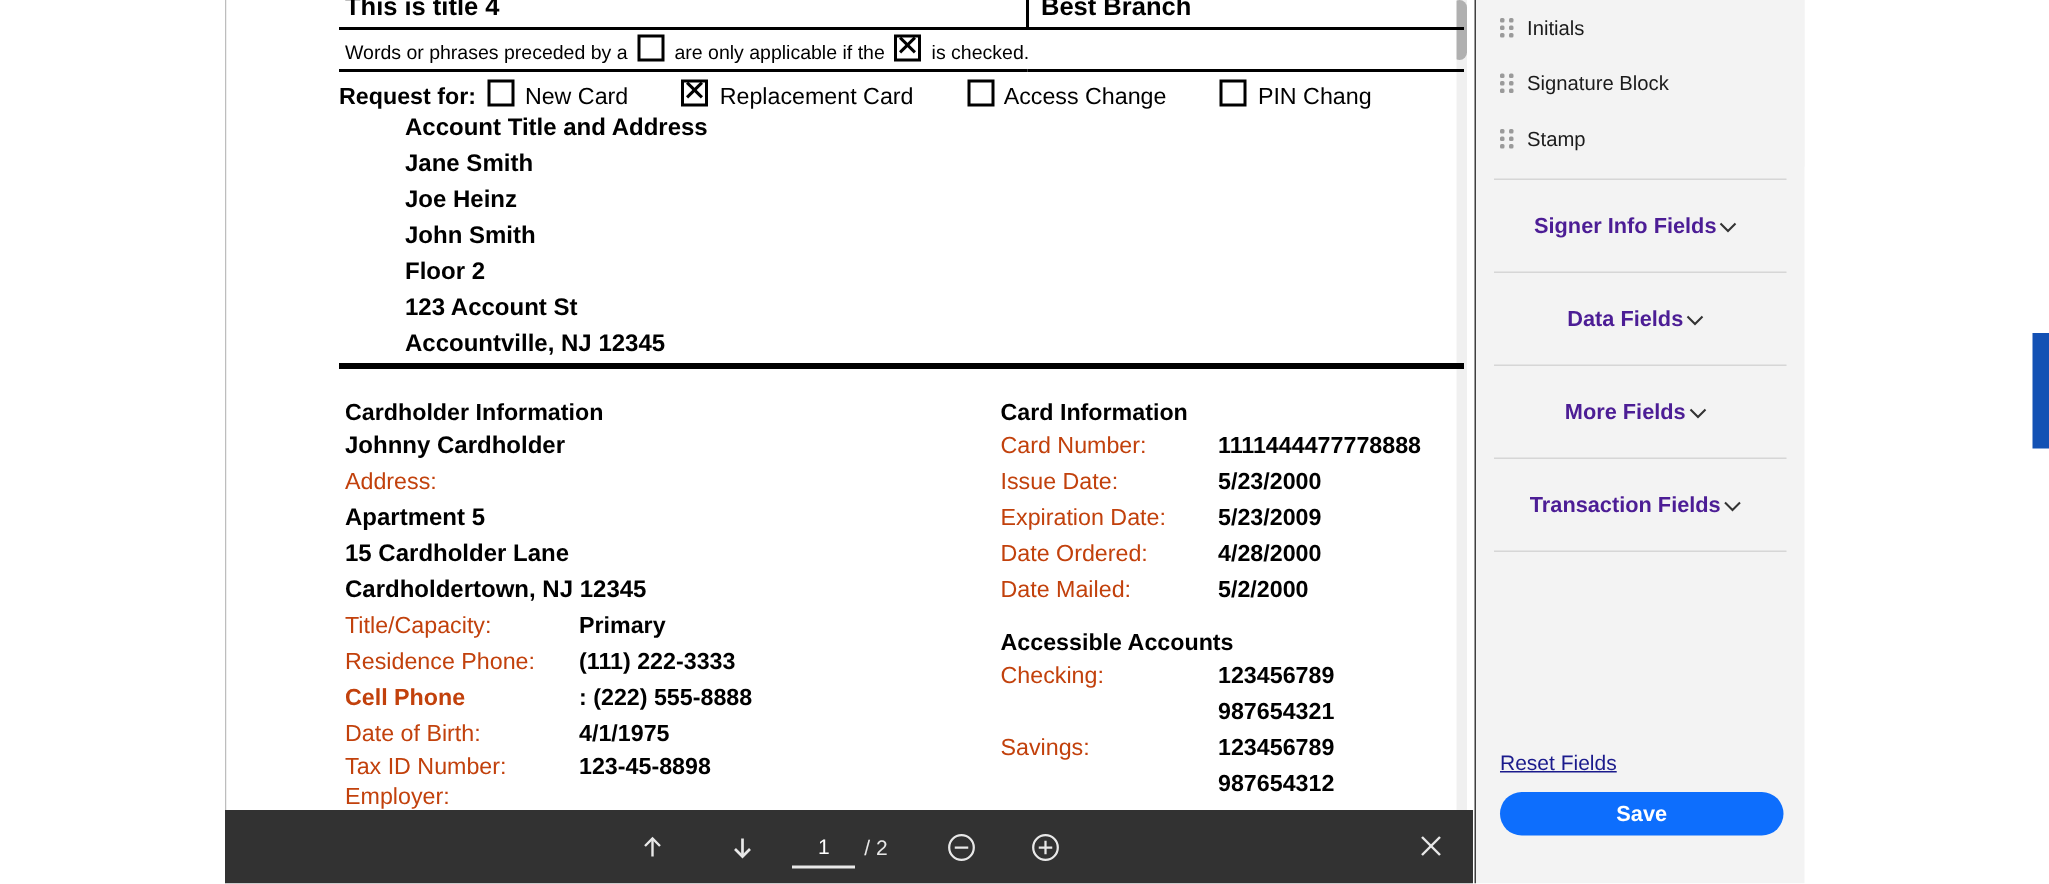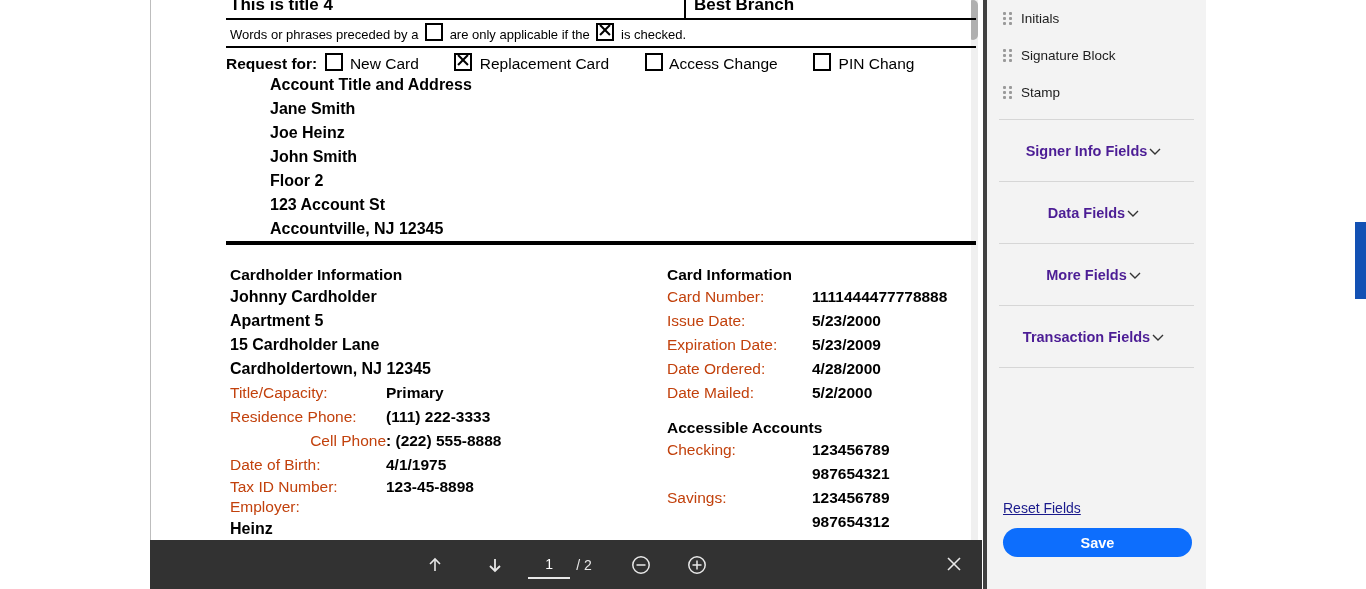--- a/index.html
+++ b/index.html
@@ -64,21 +64,21 @@
   .tbl {
     border-collapse: collapse;
     width: 750px;
     margin-left: 75px;
     table-layout: fixed;
   }
   .tbl td {
     padding: 1px 4px;
     vertical-align: top;
   }
-  .b { font-weight: normal; text-align: right; }
+  .b { font-weight: bold; }
 
   .title-row td {
     border-bottom: 2px solid #000;
     font-size: 17px;
     font-weight: bold;
     padding-bottom: 3px;
   }
   .title-row td.sep { border-left: 2px solid #000; padding-left: 8px;}
 
   .words-row td {
@@ -203,21 +203,21 @@
   }
 
   
   .right-panel {
     position: absolute;
     left: 983px;
     top: 0;
     width: 219px;
     height: 589px;
     background: #f3f3f3;
-    border-left: 4px solid #404040;
+    border-left: 1px solid #404040;
   }
   .field-item {
     display: flex;
     align-items: center;
     height: 37px;
     padding-left: 16px;
     font-size: 13.5px;
     color: #1b1b1b;
     background: #f3f3f3;
   }
@@ -352,20 +352,23 @@
         <div>123 Account St</div>
         <div>Accountville, NJ 12345</div>
       </div>
 
       <div class="section-split"></div>
 
       <div class="cols">
         <div class="col-left">
           <div class="sec-title">Cardholder Information</div>
           <div class="free">Johnny Cardholder</div>
+          <div class="kv">
+            <span class="k">Address:</span>
+          </div>
           <div class="free">Apartment 5</div>
           <div class="free">15 Cardholder Lane</div>
           <div class="free">Cardholdertown, NJ 12345</div>
 
           <div class="kv">
             <span class="k">Title/Capacity:</span>
             <span class="v">Primary</span>
           </div>
           <div class="kv">
             <span class="k">Residence Phone:</span>

